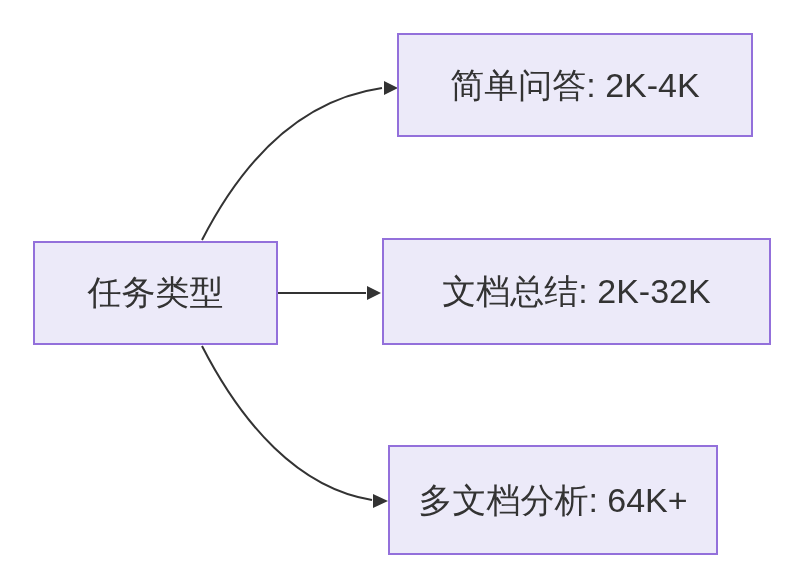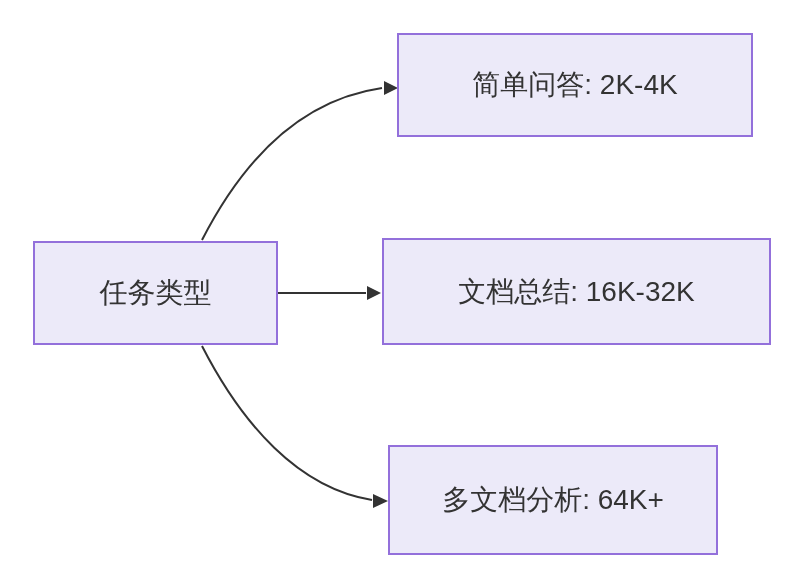--- a/index.html
+++ b/index.html
@@ -24,21 +24,21 @@
   }
   .node {
     position: absolute;
     box-sizing: border-box;
     background: #ECEAF9;
     border: 2px solid #9370DB;
     display: flex;
     align-items: center;
     justify-content: center;
     color: #333333;
-    font-size: 28px;
+    font-size: 34px;
     line-height: 1.2;
     white-space: nowrap;
     text-align: center;
   }
   .node-root   { left: 33px;  top: 241px; width: 245px; height: 104px; font-family: Liberation Serif, serif; }
   .node-top    { left: 397px; top: 33px;  width: 356px; height: 104px; }
   .node-middle { left: 382px; top: 238px; width: 389px; height: 107px; }
   .node-bottom { left: 388px; top: 445px; width: 330px; height: 110px; }
 </style>
 </head>
@@ -60,20 +60,20 @@
 
   <div class="node node-root">
     <span>任务类型</span>
   </div>
 
   <div class="node node-top">
     <span>简单问答: 2K-4K</span>
   </div>
 
   <div class="node node-middle">
-    <span>文档总结: 16K-32K</span>
+    <span>文档总结: 2K-32K</span>
   </div>
 
   <div class="node node-bottom">
     <span>多文档分析: 64K+</span>
   </div>
 
 </div>
 
 </body></html>

